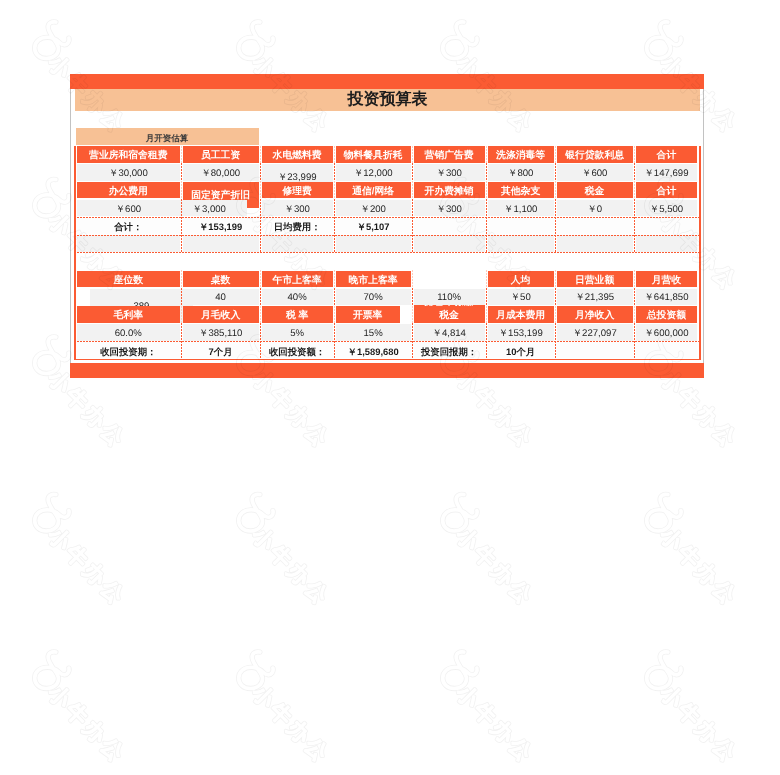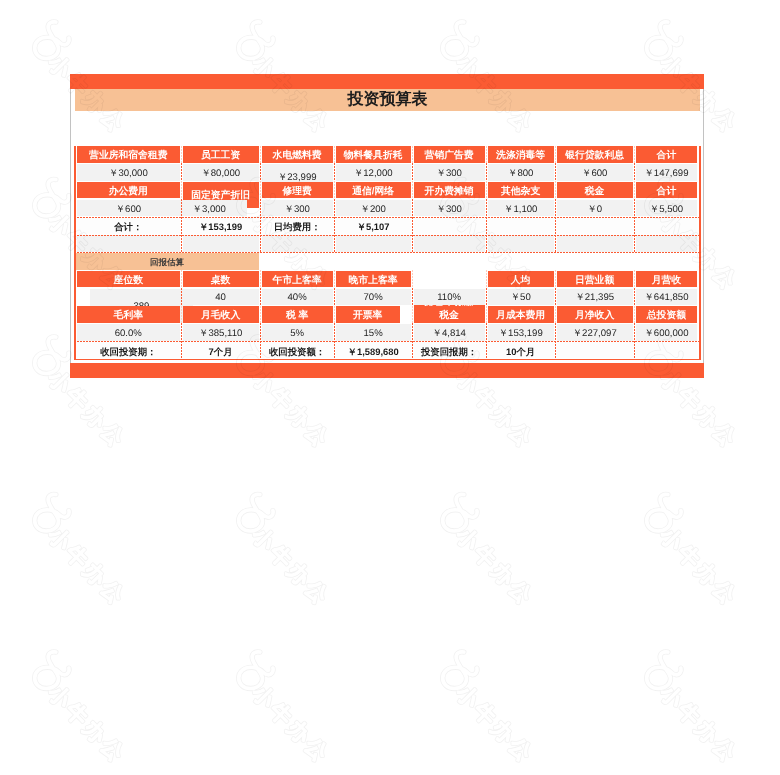--- a/index.html
+++ b/index.html
@@ -232,20 +232,23 @@
 </g>
 </defs>
   </svg>
 <div id="sheet">
   <div id="topbar"></div>
   <div id="frame">
     <div id="title-band">
       <span id="title-text">投资预算表</span>
     </div>
     <div id="grid">
+        <div class="cell c-band" style="left: 1.5px; top: 0.6px; width: 183px; height: 16.58px;">
+          <span>月开资估算</span>
+        </div>
         <div class="cell c-void" style="left: 187.5px; top: 0.6px; width: 437px; height: 16.58px;"></div>
         <div class="cell c-header" style="left: 2.9px; top: 18.38px; width: 102.6px; height: 16.58px;">
           <span>营业房和宿舍租费</span>
         </div>
         <div class="cell c-header" style="left: 108.5px; top: 18.38px; width: 76px; height: 16.58px;">
           <span>员工工资</span>
         </div>
         <div class="cell c-header" style="left: 187.5px; top: 18.38px; width: 71px; height: 16.58px;">
           <span>水电燃料费</span>
         </div>
@@ -353,23 +356,20 @@
         <div class="cell c-total" style="left: 482.5px; top: 89.5px; width: 76px; height: 16.58px;"></div>
         <div class="cell c-total" style="left: 561.5px; top: 89.5px; width: 61.6px; height: 16.58px;"></div>
         <div class="cell c-spacer" style="left: 2.9px; top: 107.28px; width: 102.6px; height: 16.58px;"></div>
         <div class="cell c-spacer" style="left: 108.5px; top: 107.28px; width: 76px; height: 16.58px;"></div>
         <div class="cell c-spacer" style="left: 187.5px; top: 107.28px; width: 71px; height: 16.58px;"></div>
         <div class="cell c-spacer" style="left: 261.5px; top: 107.28px; width: 75px; height: 16.58px;"></div>
         <div class="cell c-spacer" style="left: 339.5px; top: 107.28px; width: 71px; height: 16.58px;"></div>
         <div class="cell c-spacer" style="left: 413.5px; top: 107.28px; width: 66px; height: 16.58px;"></div>
         <div class="cell c-spacer" style="left: 482.5px; top: 107.28px; width: 76px; height: 16.58px;"></div>
         <div class="cell c-spacer" style="left: 561.5px; top: 107.28px; width: 61.6px; height: 16.58px;"></div>
-        <div class="cell c-band" style="left: 1.5px; top: 125.06px; width: 183px; height: 16.58px;">
-          <span>回报估算</span>
-        </div>
         <div class="cell c-void" style="left: 187.5px; top: 125.06px; width: 437px; height: 16.58px;"></div>
         <div class="cell c-header" style="left: 2.9px; top: 142.84px; width: 102.6px; height: 16.58px;">
           <span>座位数</span>
         </div>
         <div class="cell c-header" style="left: 108.5px; top: 142.84px; width: 76px; height: 16.58px;">
           <span>桌数</span>
         </div>
         <div class="cell c-header" style="left: 187.5px; top: 142.84px; width: 71px; height: 16.58px;">
           <span>午市上客率</span>
         </div>

